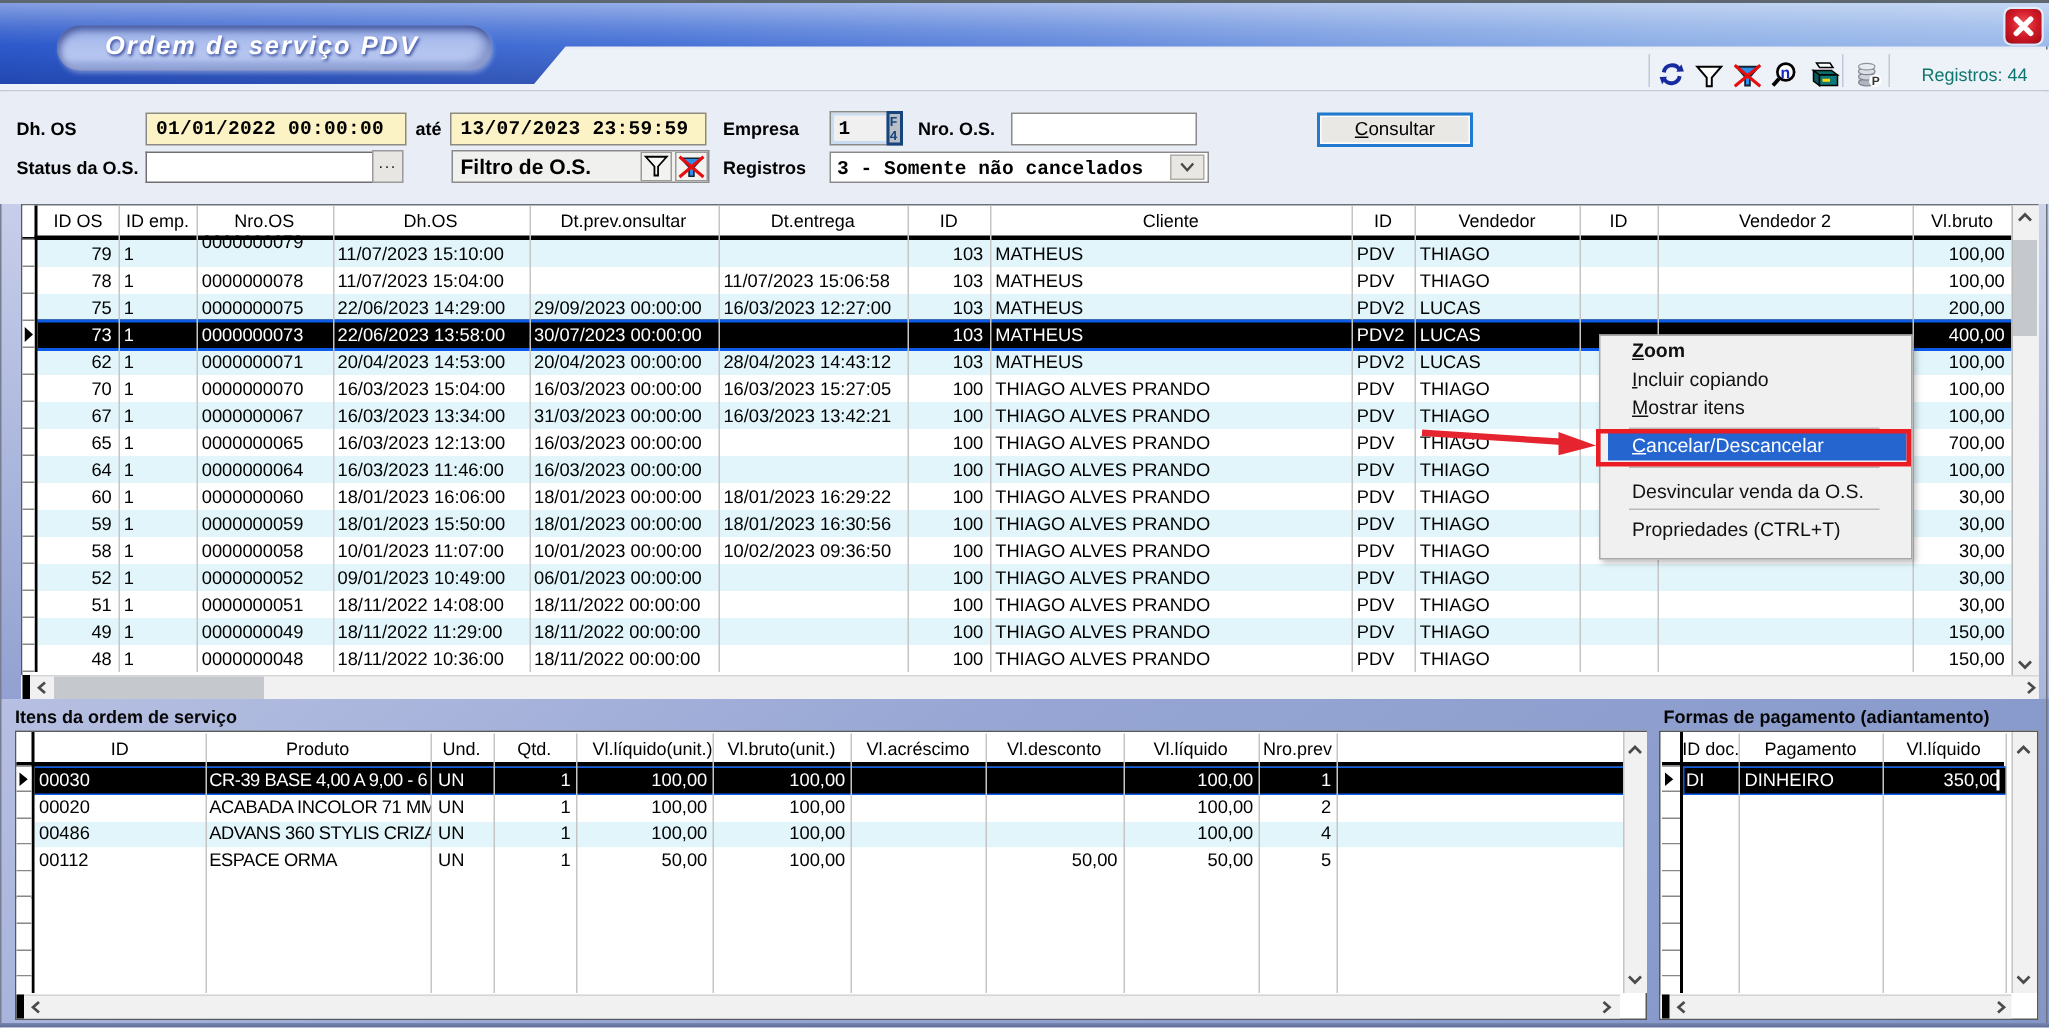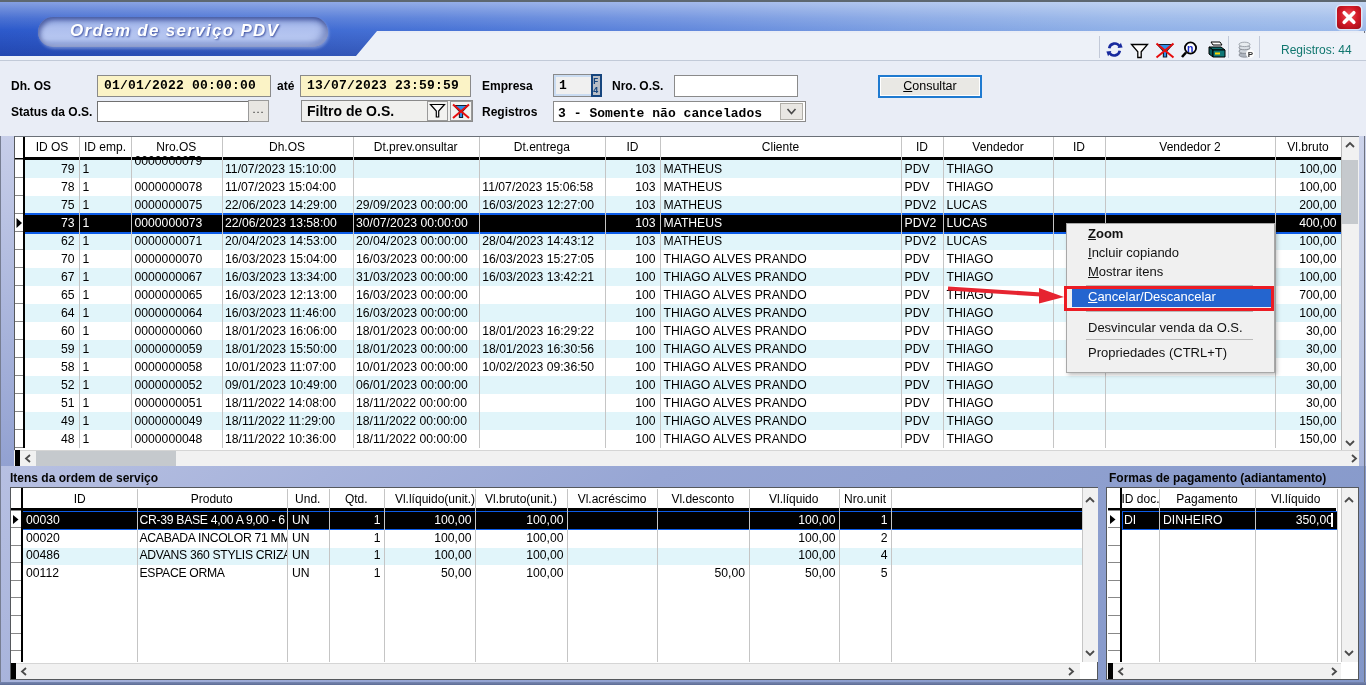--- a/index.html
+++ b/index.html
@@ -380,21 +380,21 @@
 <div style="left:10px;top:487px;width:1088px;height:193px;background:#fff;border:1px solid #55585c;"></div>
 <div style="left:23px;top:492px;width:113.5px;height:16px;font-size:12px;text-align:center;white-space:nowrap;overflow:hidden;">ID</div>
 <div style="left:136.5px;top:492px;width:150.5px;height:16px;font-size:12px;text-align:center;white-space:nowrap;overflow:hidden;">Produto</div>
 <div style="left:287px;top:492px;width:41.5px;height:16px;font-size:12px;text-align:center;white-space:nowrap;overflow:hidden;">Und.</div>
 <div style="left:328.5px;top:492px;width:55.5px;height:16px;font-size:12px;text-align:center;white-space:nowrap;overflow:hidden;">Qtd.</div>
 <div style="left:384px;top:492px;width:91px;height:16px;font-size:12px;text-align:right;white-space:nowrap;overflow:hidden;">Vl.líquido(unit.)</div>
 <div style="left:475px;top:492px;width:92px;height:16px;font-size:12px;text-align:center;white-space:nowrap;overflow:hidden;">Vl.bruto(unit.)</div>
 <div style="left:567px;top:492px;width:90px;height:16px;font-size:12px;text-align:center;white-space:nowrap;overflow:hidden;">Vl.acréscimo</div>
 <div style="left:657px;top:492px;width:91.5px;height:16px;font-size:12px;text-align:center;white-space:nowrap;overflow:hidden;">Vl.desconto</div>
 <div style="left:748.5px;top:492px;width:90.5px;height:16px;font-size:12px;text-align:center;white-space:nowrap;overflow:hidden;">Vl.líquido</div>
-<div style="left:839px;top:492px;width:52px;height:16px;font-size:12px;text-align:center;white-space:nowrap;overflow:hidden;">Nro.unit</div>
+<div style="left:839px;top:492px;width:52px;height:16px;font-size:12px;text-align:center;white-space:nowrap;overflow:hidden;">Nro.prev</div>
 <div style="left:11px;top:508px;width:1071px;height:2.5px;background:#000;"></div>
 <div style="left:23px;top:510.5px;width:1059px;height:19.6px;background:#000;border-top:1.5px solid #0c5ce8;border-bottom:1.8px solid #0c5ce8;"></div>
 <div style="left:23px;top:530.1px;width:1059px;height:17.6px;background:#fff;"></div>
 <div style="left:23px;top:547.7px;width:1059px;height:17.6px;background:#e1f5fa;"></div>
 <div style="left:23px;top:565.3px;width:1059px;height:17.6px;background:#fff;"></div>
 <div style="left:136.5px;top:489px;width:1px;height:173px;background:#c5c5c5;"></div>
 <div style="left:287px;top:489px;width:1px;height:173px;background:#c5c5c5;"></div>
 <div style="left:328.5px;top:489px;width:1px;height:173px;background:#c5c5c5;"></div>
 <div style="left:384px;top:489px;width:1px;height:173px;background:#c5c5c5;"></div>
 <div style="left:475px;top:489px;width:1px;height:173px;background:#c5c5c5;"></div>

